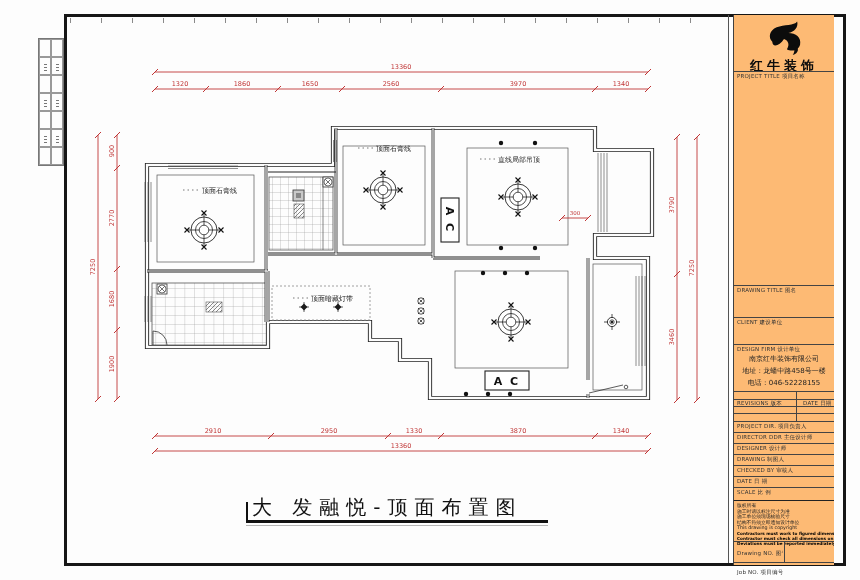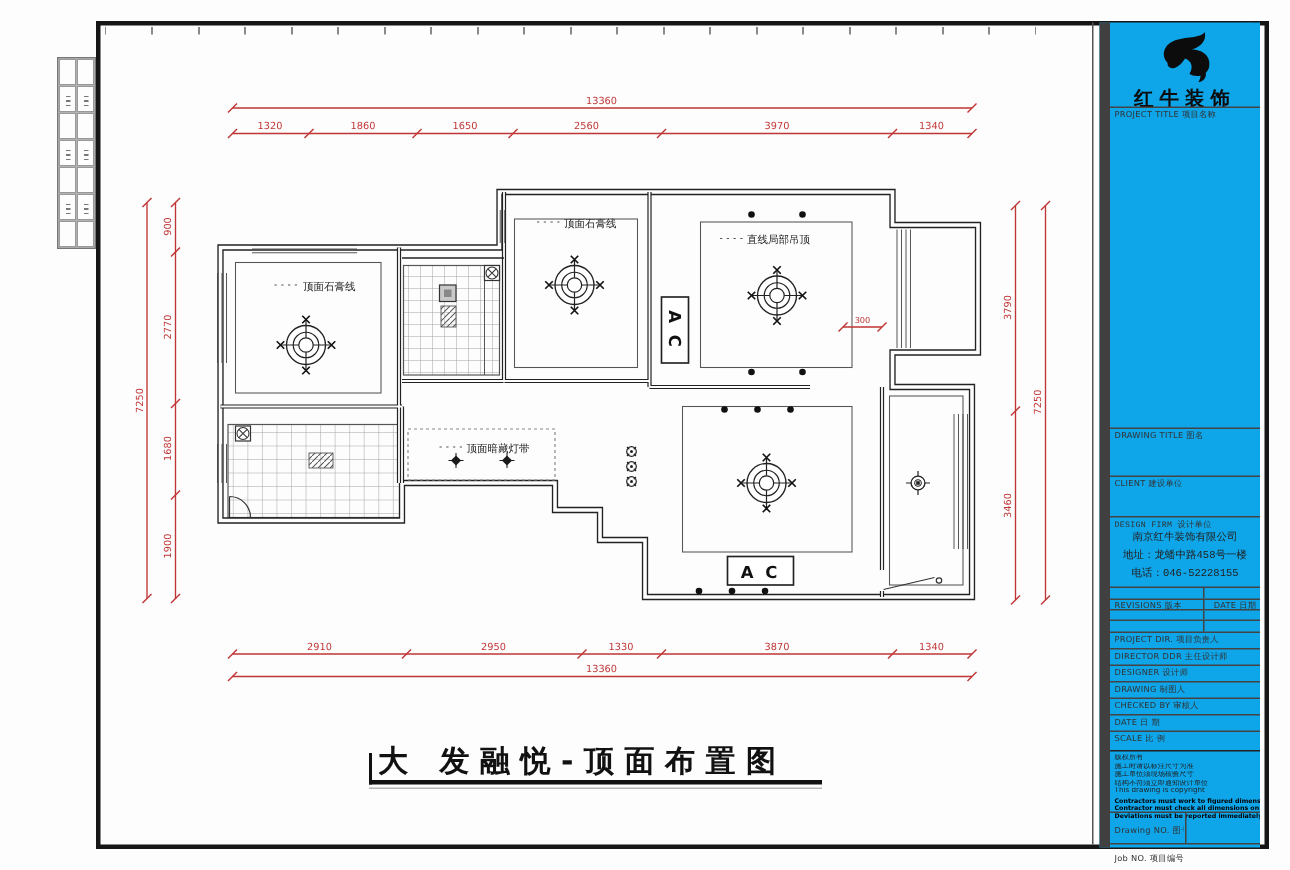--- a/index.html
+++ b/index.html
@@ -12,31 +12,31 @@
     display:grid;grid-template-columns:1fr 1fr;grid-auto-rows:18px;
     border:1px solid #777;}
   #bindstrip .cell{border:0.5px solid #999;position:relative;}
   #bindstrip .cell.m:after{content:"";position:absolute;left:4px;top:5px;width:3px;height:8px;
     background:repeating-linear-gradient(0deg,#777 0 1px,transparent 1px 3px);}
   
   #ruler{position:absolute;left:70px;top:18px;width:650px;height:5px;
     background:repeating-linear-gradient(90deg,#8a8a8a 0 1px,transparent 1px 31px);}
   
   #tb{position:absolute;left:733px;top:15px;width:100px;height:550px;
-      border-left:7px solid #404040;background:#0ea5e9;}
+      border-left:1px solid #404040;background:#fdba74;}
   .tbsec{position:absolute;left:0;width:100%;box-sizing:border-box;border-top:1px solid #444;}
   .lbl{font-size:5.5px;color:#333;padding:1px 0 0 3px;letter-spacing:0.2px;white-space:nowrap;overflow:hidden;}
   #tb-logo{position:absolute;left:0;top:0;width:100%;height:56px;text-align:center;}
   #tb-logoname{font-size:13px;font-weight:bold;letter-spacing:4px;color:#0c0c0c;margin-top:-2px;white-space:nowrap;}
   .firm{font-size:7px;color:#222;text-align:center;line-height:12px;white-space:nowrap;}
   .cellsplit{position:absolute;top:0;bottom:0;width:1px;background:#444;}
   .notes-cn{font-size:4.8px;color:#222;line-height:5.6px;white-space:nowrap;overflow:hidden;}
   .notes-en{font-size:4.2px;color:#000;font-weight:bold;line-height:5.2px;white-space:nowrap;overflow:hidden;}
   
-  #btitle{position:absolute;left:252px;top:494px;font-size:20px;font-weight:700;
+  #btitle{position:absolute;left:252px;top:494px;font-size:20px;font-weight:400;
     letter-spacing:7px;color:#111;white-space:nowrap;}
   #btitle-bracket{position:absolute;left:246px;top:502px;width:2px;height:21px;background:#111;}
   #btitle-line1{position:absolute;left:246px;top:520px;width:302px;height:3px;background:#111;}
   #btitle-line2{position:absolute;left:246px;top:525px;width:302px;height:1px;background:#b5b5b5;}
   svg text{font-family:"DejaVu Sans",sans-serif;}
   .dimtxt{fill:#c03535;font-size:6.5px;}
   .dimtxt-sm{fill:#c03535;font-size:5.5px;}
   .roomlbl{fill:#222;font-size:7px;}
   .actxt{fill:#111;font-size:11px;font-weight:bold;letter-spacing:2px;}
 </style>
@@ -288,21 +288,21 @@
     </div>
     <div class="tbsec" style="top:56px;height:10px;">
       <div class="lbl">PROJECT TITLE 项目名称</div>
     </div>
     <div class="tbsec" style="top:270px;height:32px;">
       <div class="lbl">DRAWING TITLE 图名</div>
     </div>
     <div class="tbsec" style="top:302px;height:27px;">
       <div class="lbl">CLIENT 建设单位</div>
     </div>
-    <div class="tbsec" style="top:329px;height:47px;font-family:Liberation Mono, monospace;">
+    <div class="tbsec" style="top:329px;height:47px;">
       <div class="lbl">DESIGN FIRM 设计单位</div>
       <div class="firm">南京红牛装饰有限公司</div>
       <div class="firm">地址：龙蟠中路458号一楼</div>
       <div class="firm">电话：046-52228155</div>
     </div>
     <div class="tbsec" style="top:376px;height:8px;">
       <div class="cellsplit" style="left:62px;"></div>
       <div class="lbl" style="display:inline-block;width:58px;">REVISIONS 版本</div>
       <div class="lbl" style="display:inline-block;">DATE 日期</div>
     </div>

